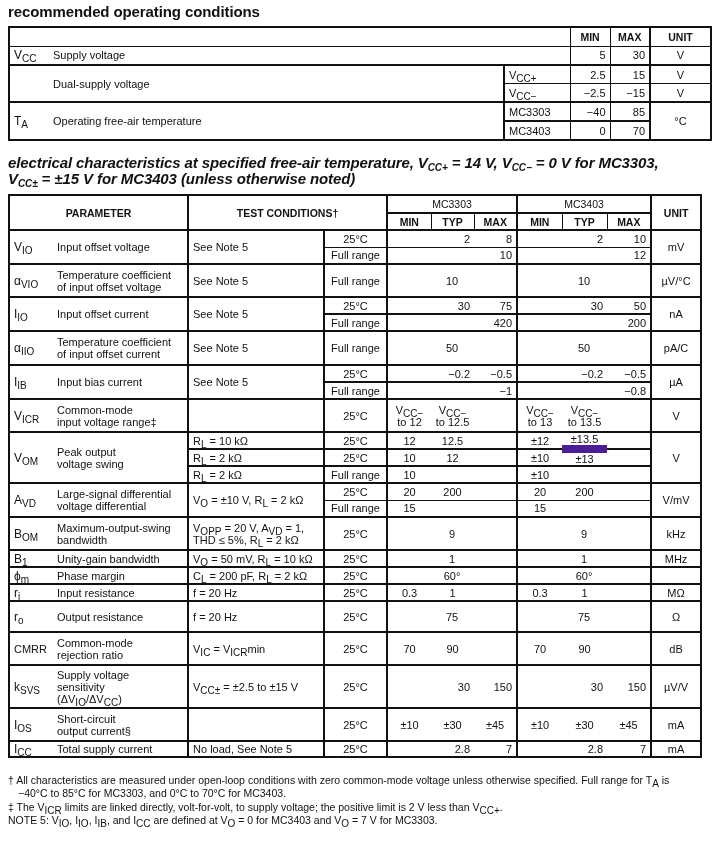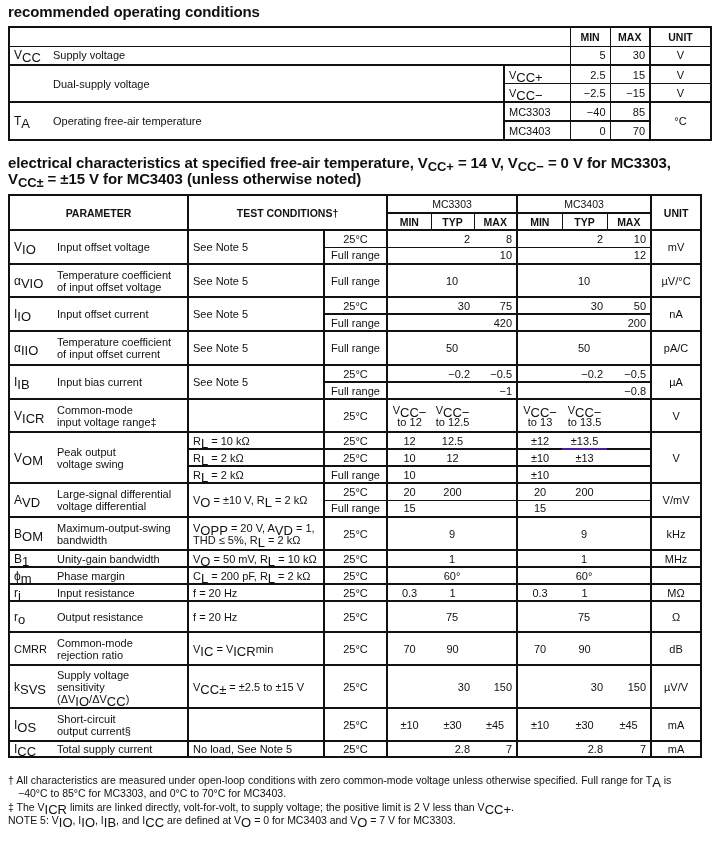--- a/index.html
+++ b/index.html
@@ -5,21 +5,21 @@
   html, body { margin: 0; padding: 0; background: #ffffff; }
   body { width: 718px; height: 857px; position: relative; overflow: hidden;
          font-family: "Liberation Sans", sans-serif; color: #111; }
   .h-title { position: absolute; left: 8px; font-weight: bold; font-size: 15px; letter-spacing: -0.1px; }
   table { border-collapse: collapse; position: absolute; table-layout: fixed; font-size: 11px; }
   td, th { border: 1px solid #111; padding: 0 4px; line-height: 12px; vertical-align: middle; }
   th { font-weight: bold; font-size: 10.5px; text-align: center; }
   .thick-b { border-bottom: 2px solid #111; }
   .num { text-align: right; }
   .ctr { text-align: center; }
-  sub { font-size: 13px; vertical-align: -3px; line-height: 0; }
+  sub { font-size: 10px; vertical-align: -3px; line-height: 0; }
   .sym { font-size: 12px; }
   
   #rec { left: 8px; top: 26px; width: 702px; border: 2px solid #111; }
   #rec td { height: 17px; }
   
   #elec { left: 8px; top: 194px; width: 692px; border: 2px solid #111; }
   .notes { position: absolute; left: 8px; top: 774px; width: 705px; font-size: 10.5px; line-height: 13.3px; }
   .notes p { margin: 0; }
   .notes .ind { padding-left: 10px; }
 </style>
@@ -74,21 +74,21 @@
     <td rowspan="2" class="ctr">°C</td>
   </tr>
   <tr style="height:18px">
     <td style="border-left:2px solid #111">MC3403</td>
     <td class="num">0</td>
     <td class="num" style="border-right:2px solid #111">70</td>
   </tr>
 </tbody>
   </table>
 
-<div class="h-title" style="top:155px; line-height:16px;">
+<div class="h-title" style="top:155px; line-height:16px;font-style:italic;">
   <span>electrical characteristics at specified free-air temperature, V</span><sub>CC+</sub><span> = 14 V, V</span><sub>CC−</sub><span> = 0 V for MC3303,</span><br>
   <span>V</span><sub>CC±</sub><span> = ±15 V for MC3403 (unless otherwise noted)</span>
 </div>
 
 <table id="elec">
   <colgroup>
     <col style="width:44px">
       <col style="width:135px">
       <col style="width:136px">
       <col style="width:63px">
@@ -223,21 +223,21 @@
 
   <tr style="height:17px">
     <td rowspan="3" class="sym thick-b" style="border-right:none"><span>V</span><sub>OM</sub></td>
     <td rowspan="3" class="thick-b" style="border-left:none; border-right:2px solid #111"><span>Peak output</span><br><span>voltage swing</span></td>
     <td style="border-right:2px solid #111; border-bottom:2px solid #111"><span>R</span><sub>L</sub><span> = 10 kΩ</span></td>
     <td class="ctr" style="border-right:2px solid #111; border-bottom:2px solid #111">25°C</td>
     <td class="ctr" style="border-right:none;border-bottom:2px solid #111">12</td>
         <td class="ctr" style="border-left:none;border-right:none;border-bottom:2px solid #111">12.5</td>
         <td style="border-left:none;border-right:2px solid #111;border-bottom:2px solid #111"></td>
     <td class="ctr" style="border-right:none;border-bottom:2px solid #111">±12</td>
-        <td class="ctr" style="border-left:none;border-right:none;border-bottom:2px solid #4c1d95">±13.5</td>
+        <td class="ctr" style="border-left:none;border-right:none;border-bottom:8px solid #4c1d95">±13.5</td>
         <td style="border-left:none;border-right:2px solid #111;border-bottom:2px solid #111"></td>
     <td rowspan="3" class="ctr thick-b">V</td>
   </tr>
   <tr style="height:17px">
     <td style="border-right:2px solid #111; border-bottom:2px solid #111"><span>R</span><sub>L</sub><span> = 2 kΩ</span></td>
     <td class="ctr" style="border-right:2px solid #111; border-bottom:2px solid #111">25°C</td>
     <td class="ctr" style="border-right:none;border-bottom:2px solid #111">10</td>
         <td class="ctr" style="border-left:none;border-right:none;border-bottom:2px solid #111">12</td>
         <td style="border-left:none;border-right:2px solid #111;border-bottom:2px solid #111"></td>
     <td class="ctr" style="border-right:none;border-bottom:2px solid #111">±10</td>

